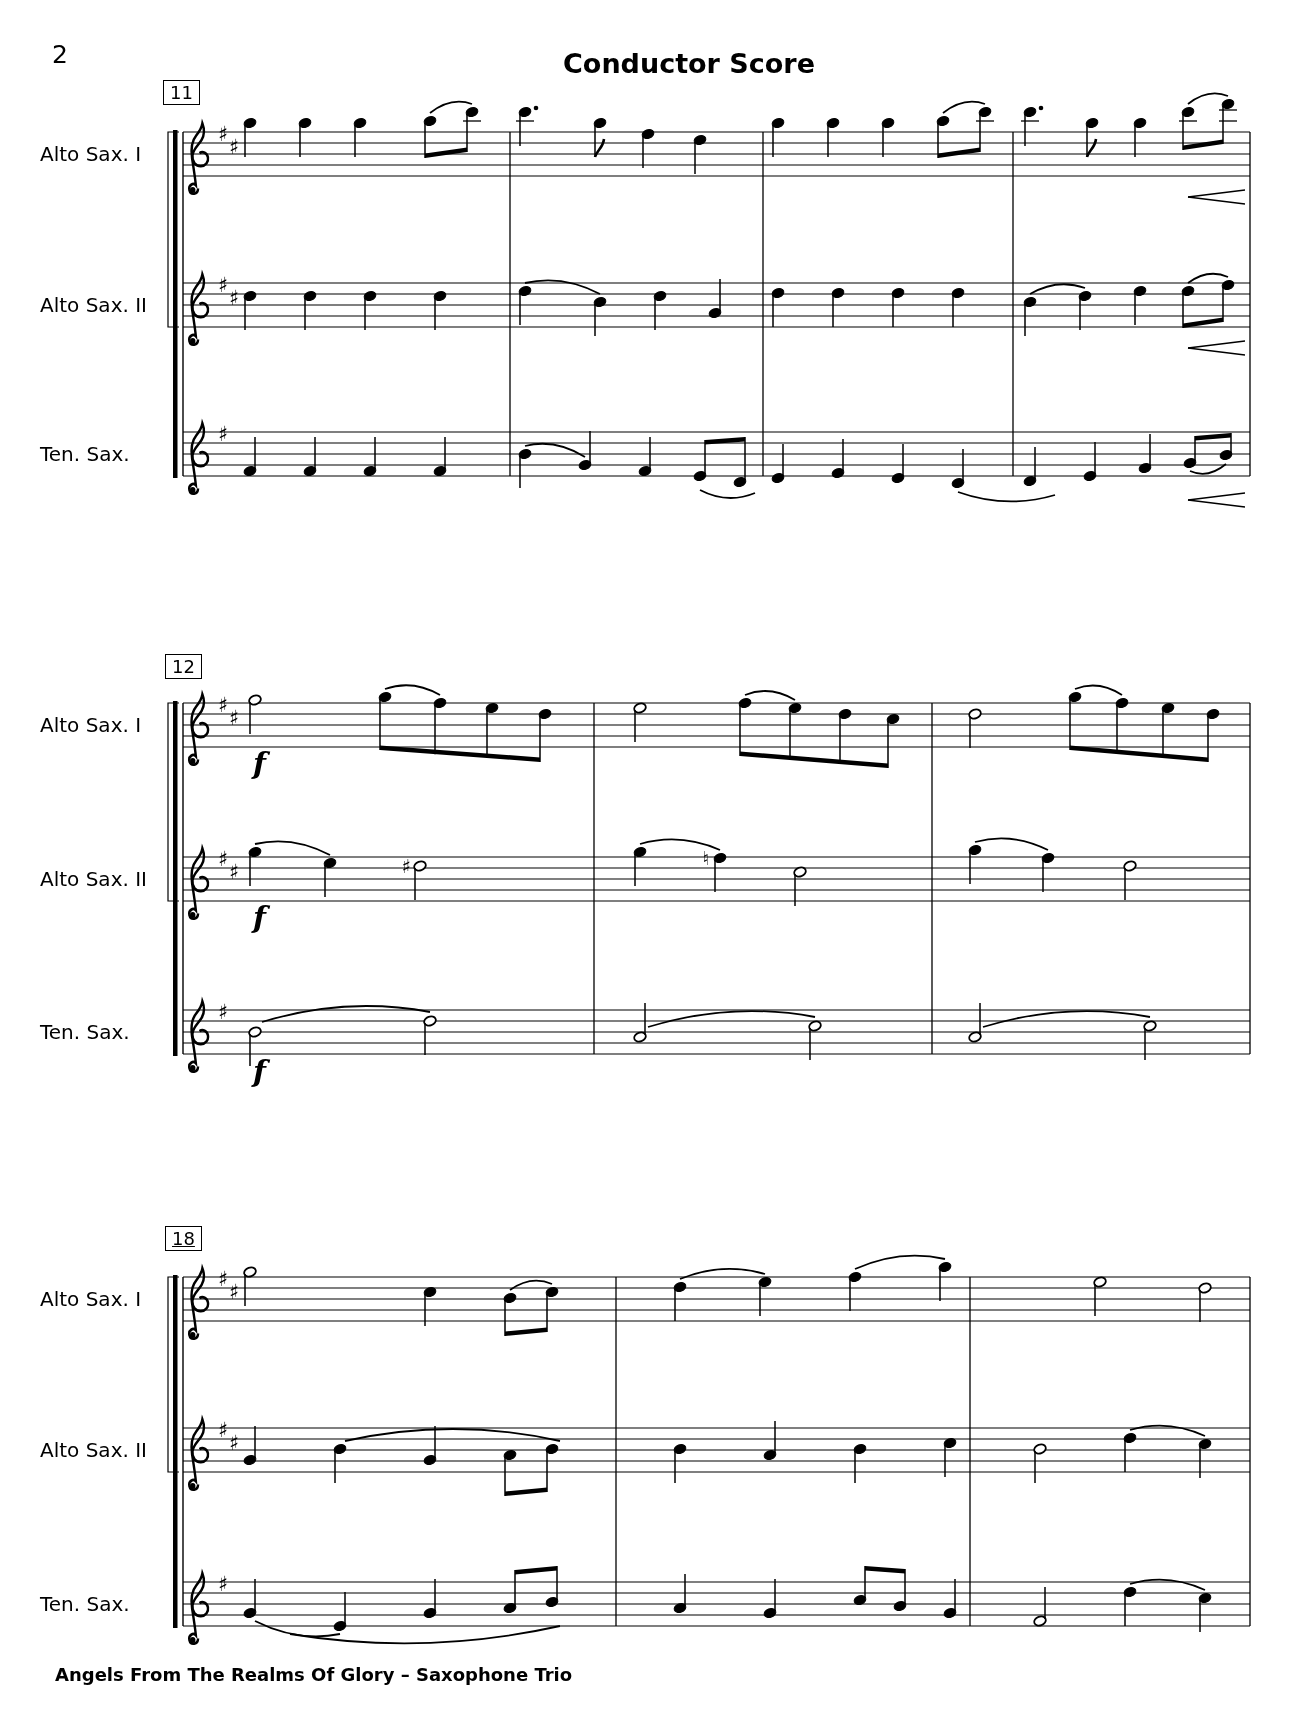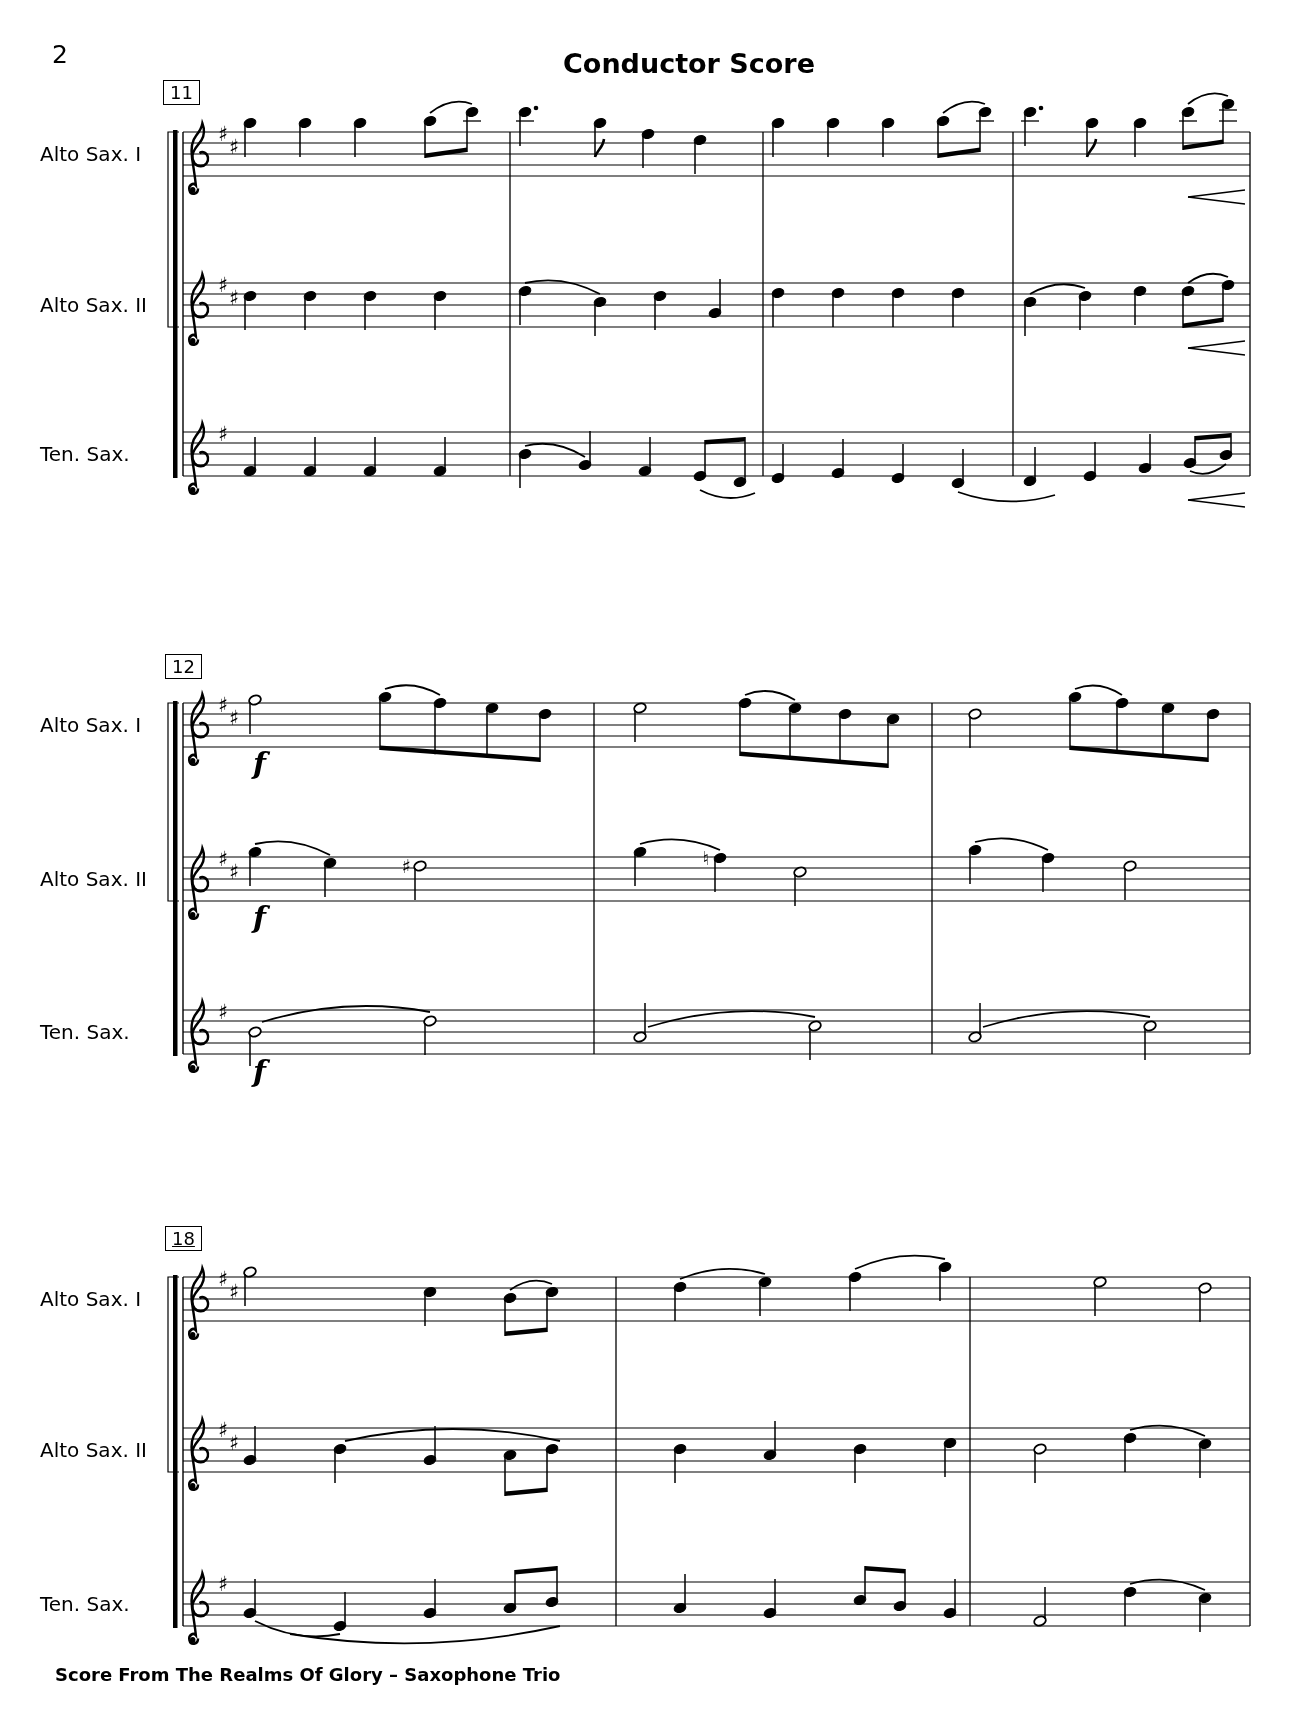--- a/index.html
+++ b/index.html
@@ -459,21 +459,21 @@
           <line x1="865" y1="1598" x2="865" y2="1566" stroke="#000" stroke-width="1.5"></line>
           <ellipse cx="900" cy="1606" rx="6" ry="4.3" transform="rotate(-20 900 1606)" fill="#000" stroke="#000" stroke-width="1"></ellipse>
           <line x1="905" y1="1604" x2="905" y2="1569" stroke="#000" stroke-width="1.5"></line>
           <polygon points="865,1566 905,1569 905,1573.5 865,1570.5" fill="#000"></polygon>
           <path d="M 255 1621 Q 297.5 1642.45 340 1634" fill="none" stroke="#000" stroke-width="1.8"></path>
           <path d="M 290 1634 Q 425 1656 560 1626" fill="none" stroke="#000" stroke-width="1.8"></path>
           <path d="M 1130 1584 Q 1167.5 1572.75 1205 1590" fill="none" stroke="#000" stroke-width="1.8"></path>
         </g>
       </g>
     </svg>
-  <div class="page-footer">Score From The Realms Of Glory – Saxophone Trio</div>
+  <div class="page-footer">Angels From The Realms Of Glory – Saxophone Trio</div>
 <div class="inst-label" style="left: 40px; top: 142px;">Alto Sax. I</div>
     <div class="inst-label" style="left: 40px; top: 293px;">Alto Sax. II</div>
     <div class="inst-label" style="left: 40px; top: 442px;">Ten. Sax.</div>
     <div class="measure-box" style="left: 163px; top: 80px;">11</div>
     <div class="inst-label" style="left: 40px; top: 713px;">Alto Sax. I</div>
     <div class="dyn" style="left: 253px; top: 750px;">f</div>
     <div class="inst-label" style="left: 40px; top: 867px;">Alto Sax. II</div>
     <div class="dyn" style="left: 253px; top: 904px;">f</div>
     <div class="inst-label" style="left: 40px; top: 1020px;">Ten. Sax.</div>
     <div class="dyn" style="left: 253px; top: 1058px;">f</div>

